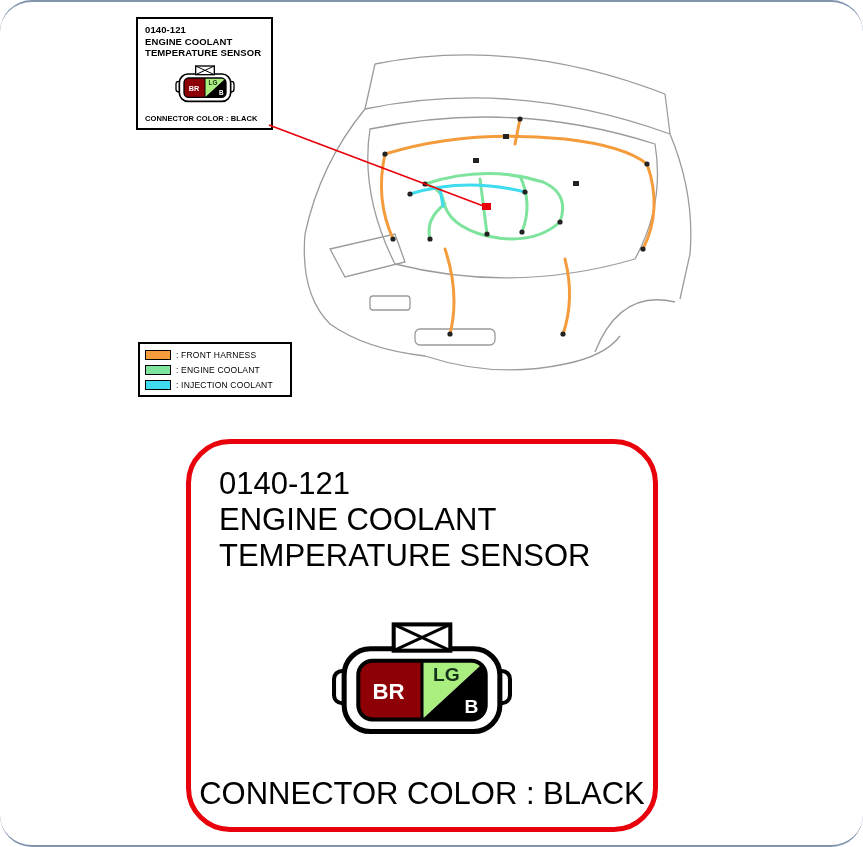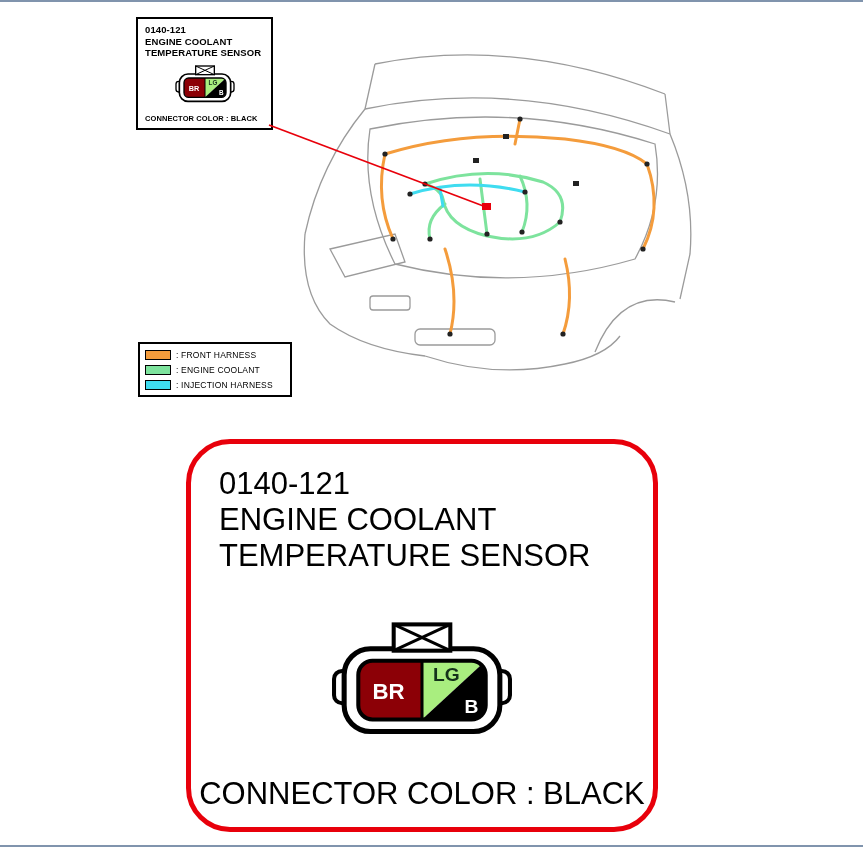--- a/index.html
+++ b/index.html
@@ -6,20 +6,21 @@
   .page{
     position:relative;
     width:863px;height:847px;
     background:#ffffff;
     box-sizing:border-box;
     border-top:2px solid var(--page-border,#8094ad);
     border-bottom:2px solid var(--page-border,#8094ad);
     font-family:"Liberation Sans","DejaVu Sans",sans-serif;
     color:#000;
     overflow:hidden;
+    border-radius:32px;
   }
   
   .engine-bay{position:absolute;left:275px;top:32px;z-index:1;}
   
   .leader{position:absolute;left:0;top:0;z-index:3;pointer-events:none;}
   
   .callout{
     position:absolute;left:136px;top:15px;width:137px;height:113px;
     border:2px solid #000;background:#fff;box-sizing:border-box;
     padding:5px 7px;z-index:2;
@@ -152,21 +153,21 @@
     <div class="legend-row">
       <span class="swatch" style="background-color: rgb(244, 156, 60);"></span>
       <span class="legend-label">: FRONT HARNESS</span>
     </div>
     <div class="legend-row">
       <span class="swatch" style="background-color: rgb(125, 227, 157);"></span>
       <span class="legend-label">: ENGINE COOLANT</span>
     </div>
     <div class="legend-row">
       <span class="swatch" style="background-color: rgb(63, 220, 240);"></span>
-      <span class="legend-label">: INJECTION HARNESS</span>
+      <span class="legend-label">: INJECTION COOLANT</span>
     </div>
   </div>
 
   <div class="card" style="border-color: rgb(232, 0, 11);">
     <div class="card-text">
       <div>0140-121</div>
       <div>ENGINE COOLANT</div>
       <div>TEMPERATURE SENSOR</div>
     </div>
 

